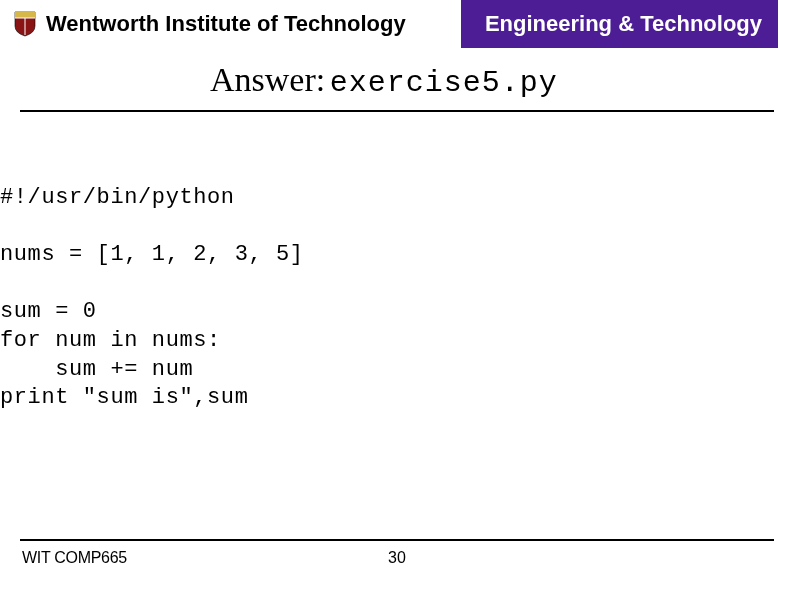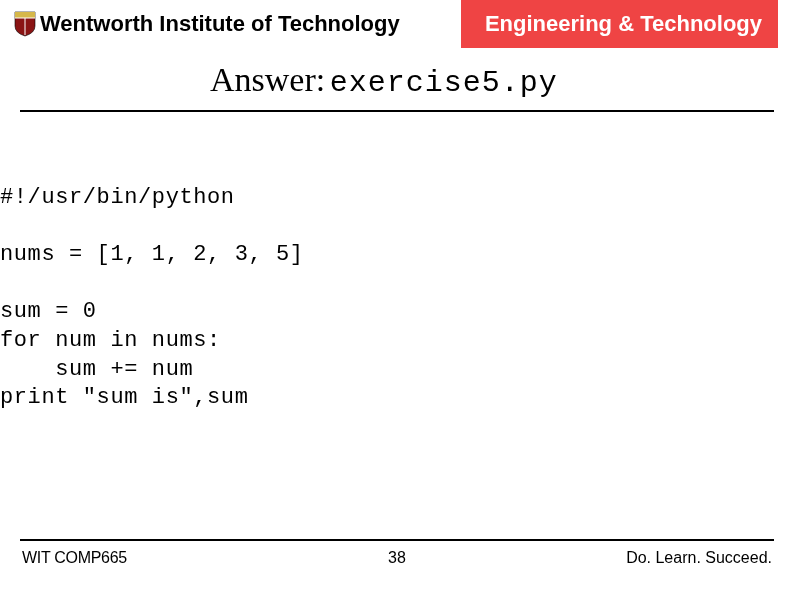--- a/index.html
+++ b/index.html
@@ -13,38 +13,38 @@
     }
     .header {
       display: flex;
       align-items: center;
       height: 48px;
       position: relative;
     }
     .logo-wrap {
       display: flex;
       align-items: center;
-      gap: 4px;
+      gap: 10px;
       margin-left: 14px;
     }
     .shield-icon {
       width: 22px;
       height: 26px;
     }
     .institution {
       font-size: 22px;
       font-weight: bold;
       color: #000;
     }
     .dept-banner {
       position: absolute;
       right: 16px;
       top: 0;
       height: 48px;
-      background: #ef4444;
+      background: #4c1d95;
       color: #fff;
       font-size: 22px;
       font-weight: bold;
       display: flex;
       align-items: center;
       padding: 0 16px 0 24px;
     }
     .title-wrap {
       margin-top: 13px;
       padding-left: 210px;
@@ -136,16 +136,15 @@
 
 sum = 0
 for num in nums:
     sum += num
 print "sum is",sum</pre>
 
 <div class="footer">
   <hr class="footer-rule">
   <div class="footer-row">
     <span class="course-code">WIT COMP665</span>
-    <span class="page-num">38</span>
-    <span class="tagline">Do. Learn. Succeed.</span>
+    <span class="page-num">30</span>
   </div>
 </div>
 
 </body></html>

